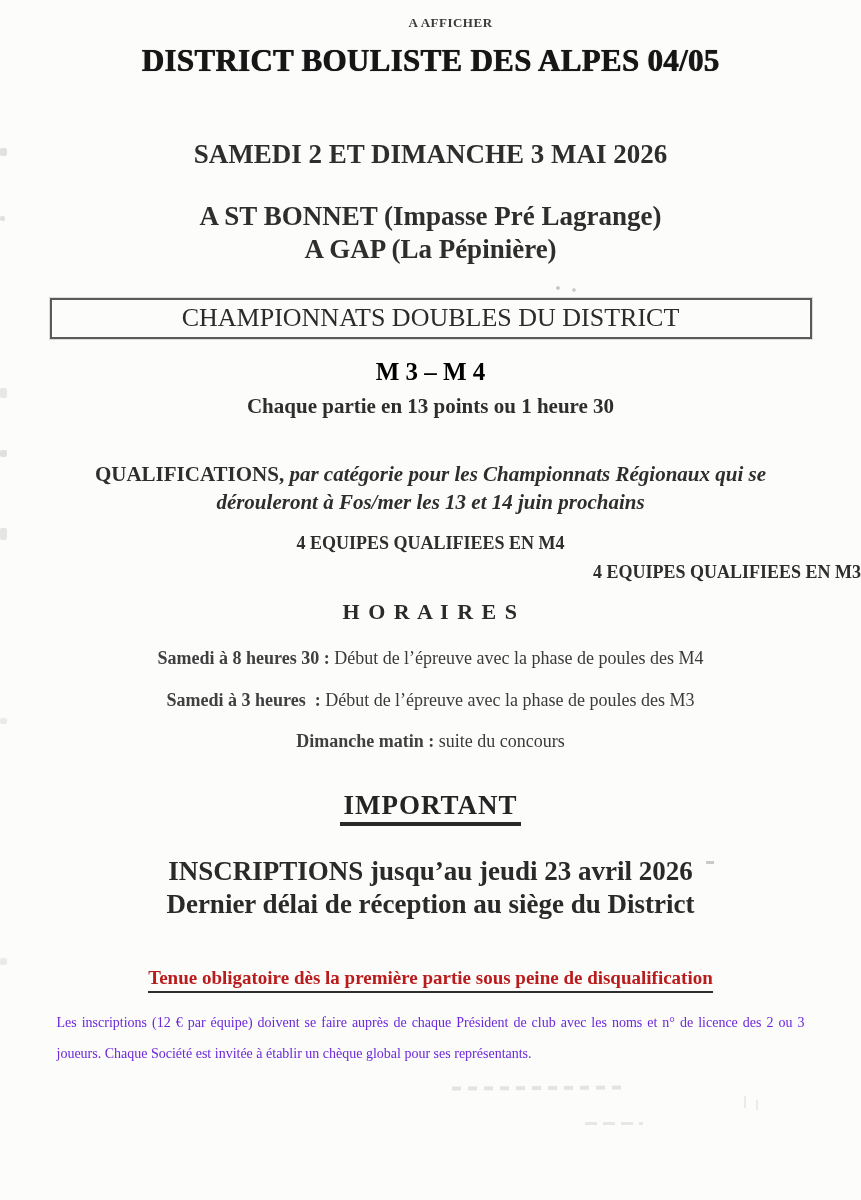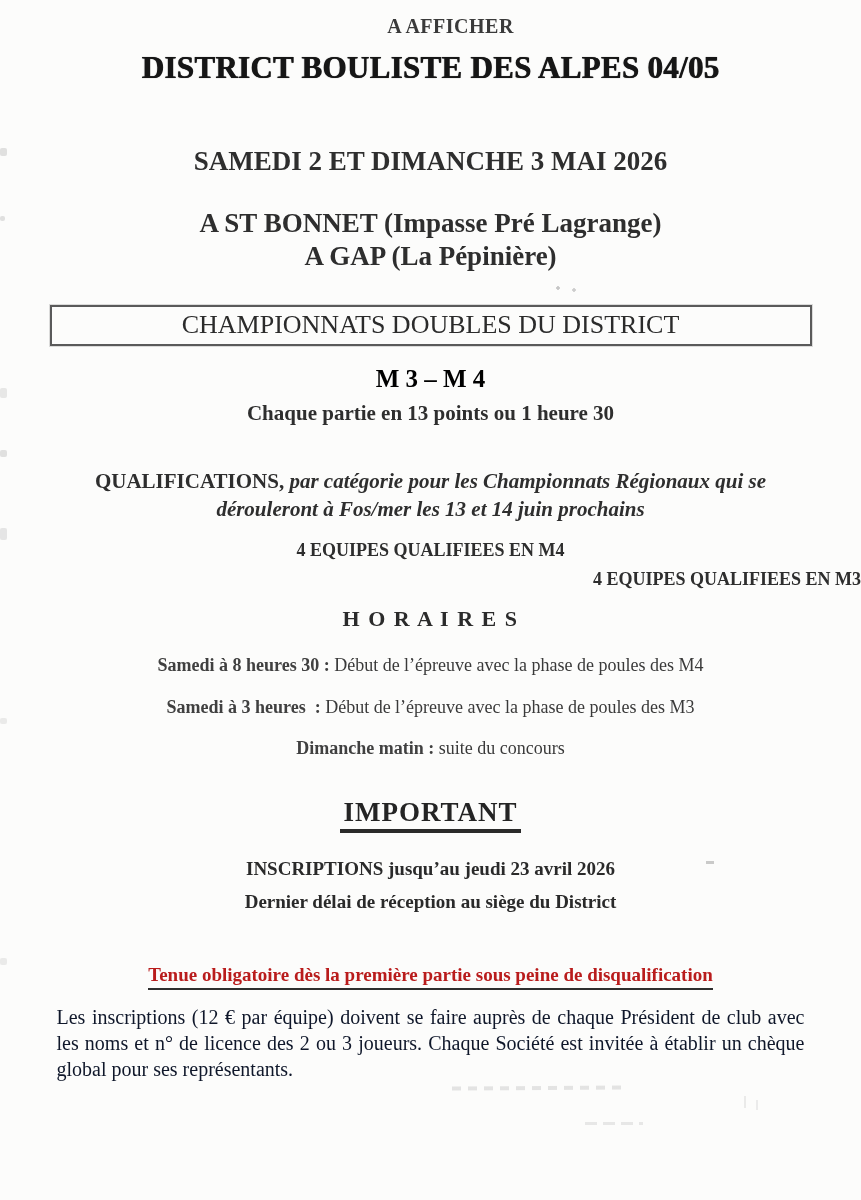--- a/index.html
+++ b/index.html
@@ -11,21 +11,21 @@
   .page {
     position: relative;
     width: 861px; height: 1200px;
     background: #fcfcfb;
     color: #333;
     overflow: hidden;
     text-align: center;
   }
   .notice {
     padding-top: 15px;
-    font-size: 20px; font-weight: bold; color: #3a3a3a;
+    font-size: 13px; font-weight: bold; color: #3a3a3a;
     letter-spacing: 0.5px;
     padding-left: 40px;
   }
   .main-title {
     margin-top: 12px;
     font-size: 31px; font-weight: bold; color: #161616;
     letter-spacing: 0.3px;
     text-shadow: 0.6px 0 0 #1c1c1c, 0 0 1px rgba(20,20,20,0.55);
   }
   .date-line {
@@ -75,36 +75,36 @@
   .h-label { font-weight: bold; color: #404040; white-space: pre-wrap; }
   .important-heading { margin-top: 38px; }
   .important-heading span {
     display: inline-block;
     font-size: 27px; font-weight: bold; color: #242424;
     letter-spacing: 1px;
     border-bottom: 4px solid #2a2a2a;
     padding: 0 3px 1px 3px;
   }
   .inscriptions {
-    margin-top: 19px;
-    font-size: 19px; font-weight: bold; color: #2a2a2a;
+    margin-top: 29px;
+    font-size: 27px; font-weight: bold; color: #2a2a2a;
     line-height: 33px;
   }
   .dress-code { margin-top: 46px; }
   .dress-code span {
     display: inline-block;
     font-size: 19px; font-weight: bold; color: #b91c1c;
     border-bottom: 2px solid #2e2e2e;
     padding-bottom: 2px;
   }
   .registration-note {
     width: 748px;
     margin: 14px auto 0 auto;
-    font-size: 20px; color: #0f172a;
-    line-height: 26px;
+    font-size: 14px; color: #6d28d9;
+    line-height: 31px;
     text-align: justify;
     text-align-last: left;
   }
   
   .artifact { position: absolute; pointer-events: none; }
   .edge-smudge { left: 0; width: 7px; background: #c9c9c9; opacity: 0.55; border-radius: 2px; }
   .a1 { top: 148px; height: 8px; }
   .a2 { top: 216px; height: 5px; width: 5px; }
   .a3 { top: 388px; height: 10px; opacity: 0.4; }
   .a4 { top: 450px; height: 7px; }

